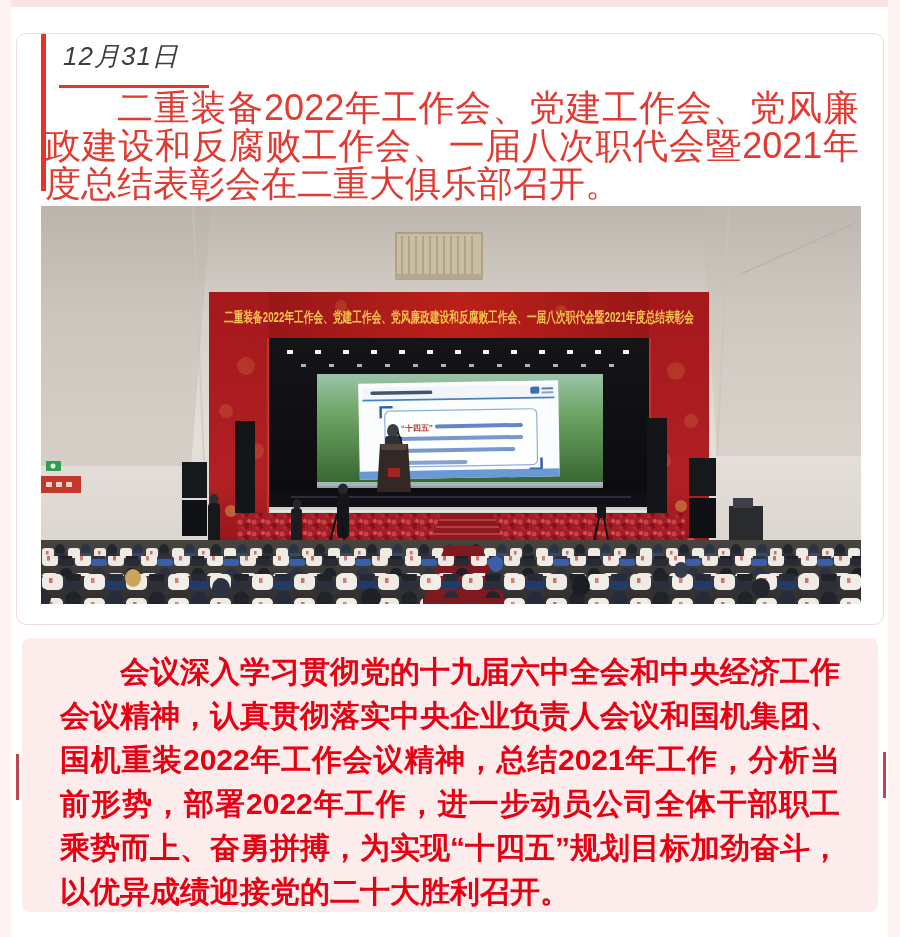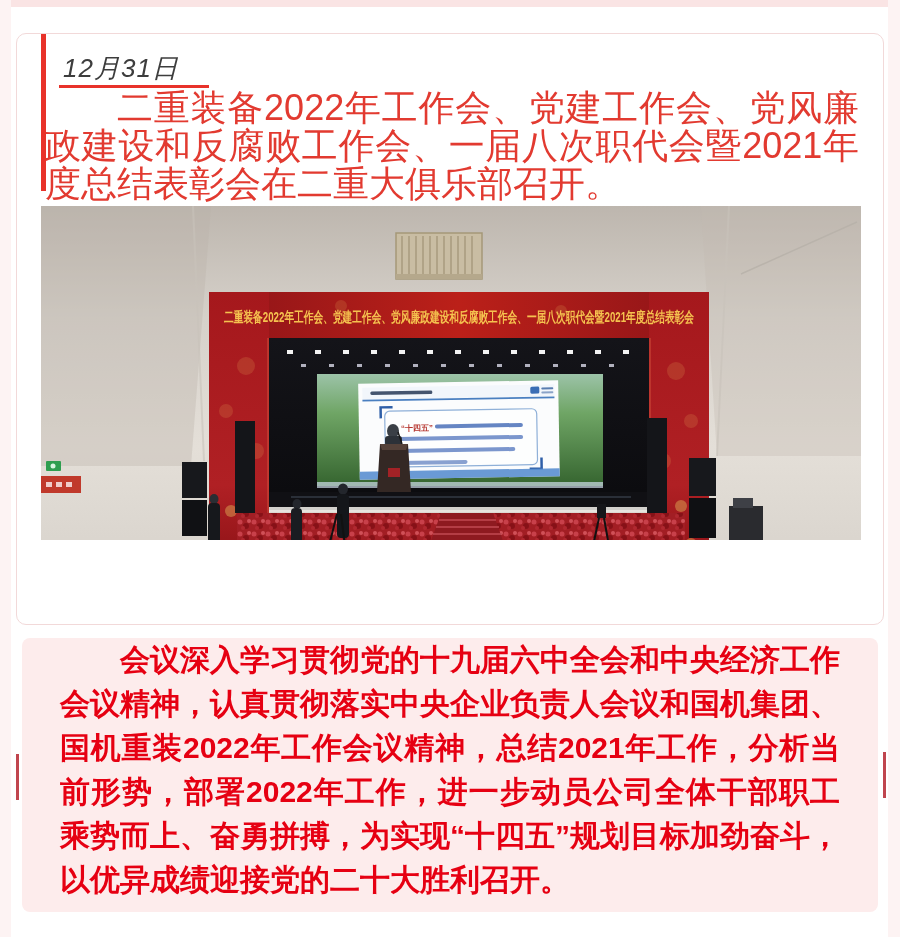--- a/index.html
+++ b/index.html
@@ -11,34 +11,34 @@
   .strip-left   { position:absolute; left:0; top:0; width:11px; height:937px; background:#fdf3f3; }
   .strip-right  { position:absolute; right:0; top:0; width:12px; height:937px; background:#fdf3f3; }
 
   
   .card { position:absolute; left:16px; top:33px; width:868px; height:592px;
           background:#ffffff; border:1px solid #f2d9d9; border-radius:10px; }
 
   .red-bar { position:absolute; left:24px; top:0; width:5px; height:157px; background:#e8322a; }
 
   .date-label { position:absolute; left:46px; top:5px; font-size:26px; font-style:italic;
-                color:#3d3d3d; letter-spacing:1px;margin-top:12px; }
+                color:#3d3d3d; letter-spacing:1px; }
   .date-underline { position:absolute; left:42px; top:51px; width:150px; height:3px; background:#e8322a; }
 
   .intro-paragraph { position:absolute; left:28px; top:55px; width:814px;
                      font-size:36px; line-height:38px; color:#e23a30;
                      text-indent:2em; text-align:justify; }
 
-  .photo-wrap { position:absolute; left:24px; top:172px; width:820px; height:334px;
+  .photo-wrap { position:absolute; left:24px; top:172px; width:820px; height:398px;
                 overflow:hidden; background:#d8d3cc; }
   .photo-wrap svg { display:block; }
 
   
   .summary-box { position:absolute; left:22px; top:638px; width:856px; height:274px;
-                 background:#fdecec; border-radius:8px; padding:0 38px 0 38px; }
+                 background:#fdecec; border-radius:8px; padding:12px 38px 0 38px; }
   .summary-text { font-size:30px; line-height:44px; font-weight:bold; color:#e60012;
                   text-indent:2em; text-align:justify; letter-spacing:0; }
 
   .side-dash { position:absolute; width:3px; height:46px; background:#c0454e; }
   .side-dash.left  { left:16px;  top:754px; }
   .side-dash.right { left:883px; top:752px; }
 </style>
 </head>
 <body>
 

